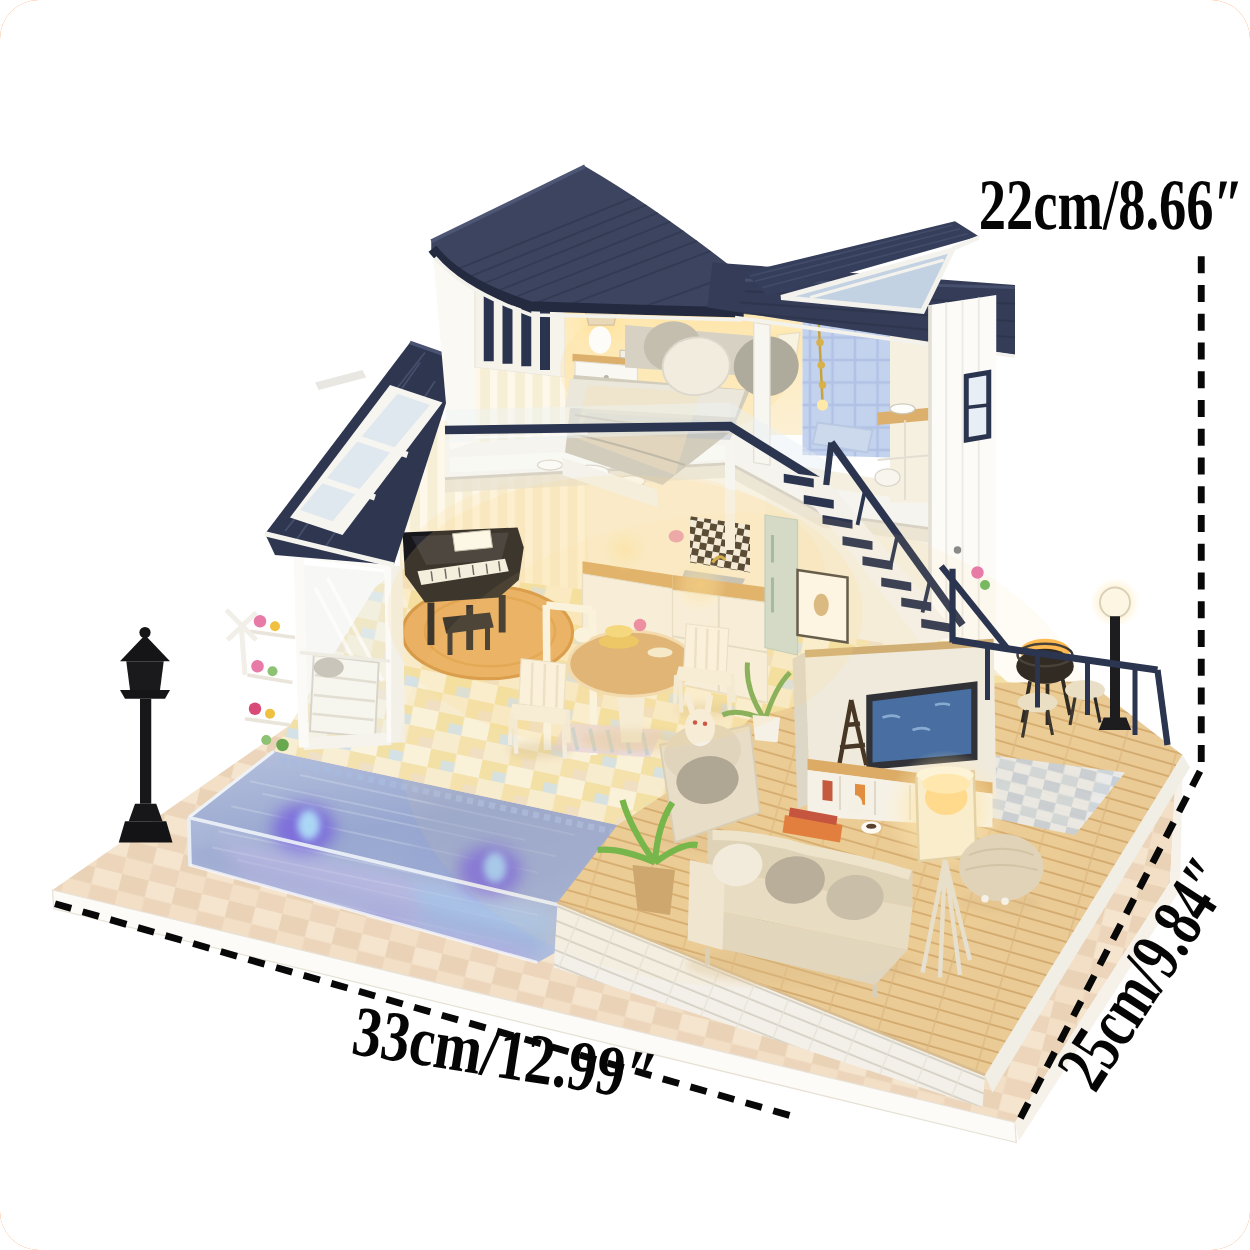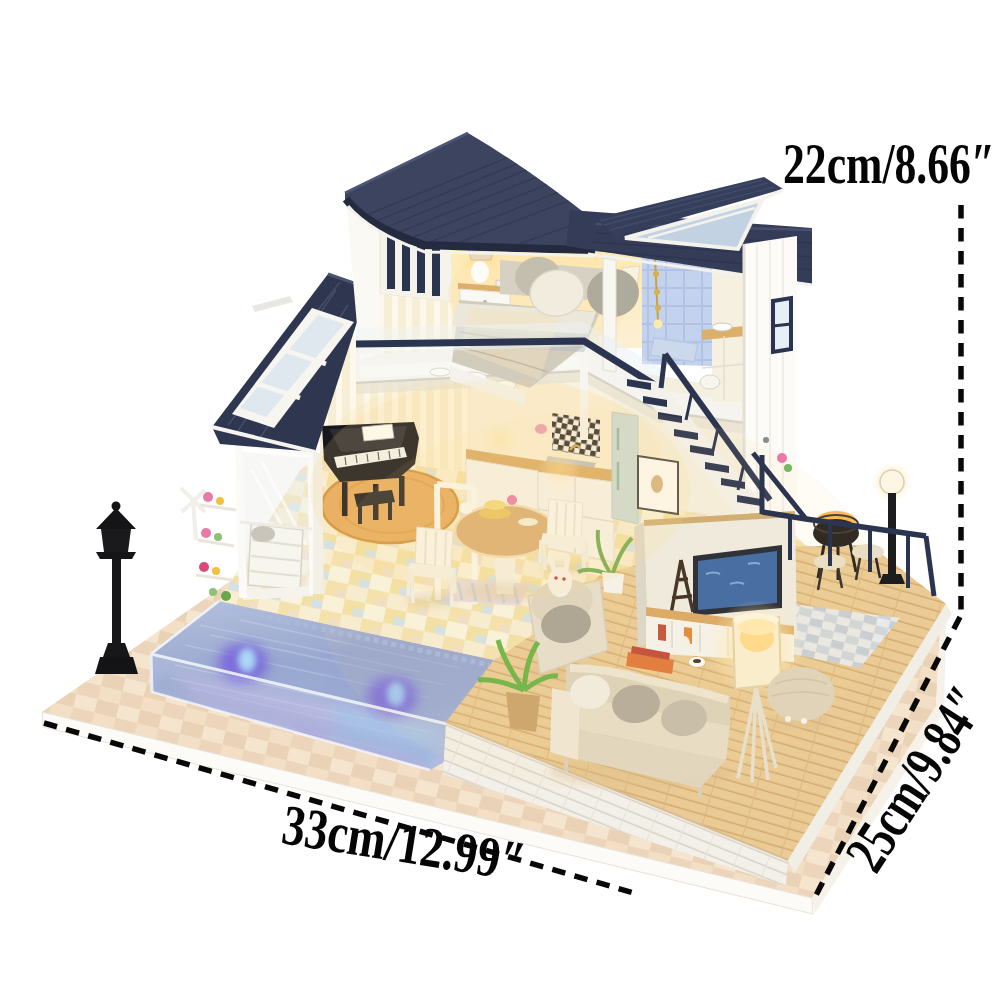--- a/index.html
+++ b/index.html
@@ -1,17 +1,17 @@
 <!DOCTYPE html>
 <html><head>
 <meta charset="utf-8">
 <style>
   html,body{margin:0;padding:0;background:#ffffff;}
   .wrap{width:1000px;height:1000px;position:relative;overflow:hidden;background:#f97316;
-        font-family:"Liberation Serif", serif;}
+        font-family:"Liberation Serif", serif;border-radius:31px;}
   svg{display:block;}
 </style>
 </head>
 <body>
 <div class="wrap">
 <svg width="1000" height="1000" viewBox="0 0 1000 1000">
 <defs>
   <pattern id="baseck" width="44" height="44" patternUnits="userSpaceOnUse" patternTransform="rotate(14) scale(1,0.62)">
     <rect width="44" height="44" fill="#f2dfc6"></rect>
     <rect x="0" y="0" width="22" height="22" fill="#e9d2b5"></rect>

